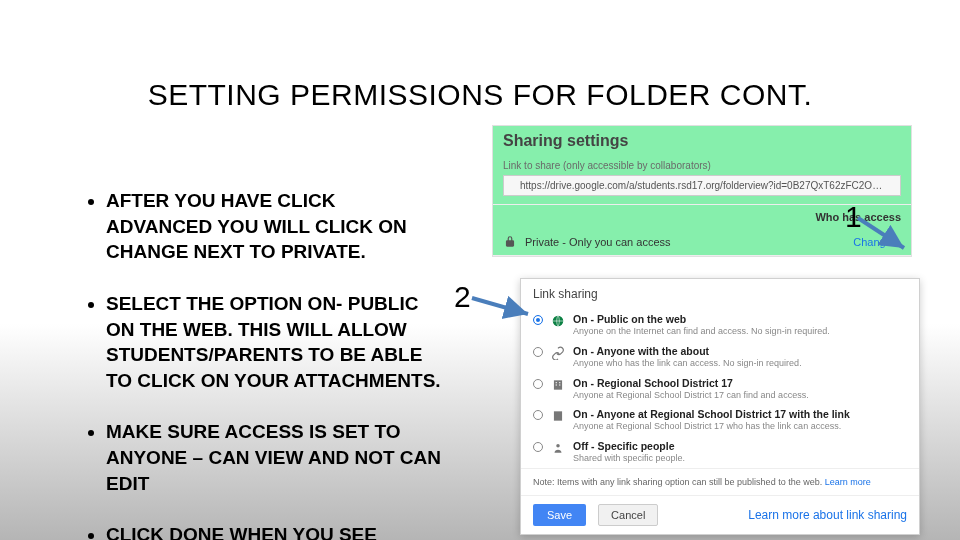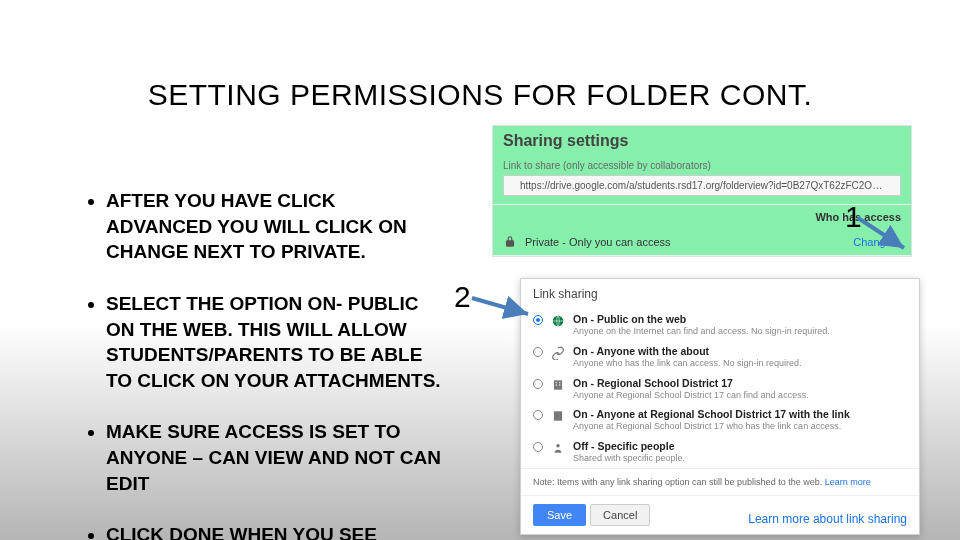--- a/index.html
+++ b/index.html
@@ -83,21 +83,21 @@
   .radio-circle {
     width:10px; height:10px; border:1px solid #888; border-radius:50%; margin-top:2px; flex:0 0 auto;
     background:#fff;
   }
   .radio-circle.on { border-color:#1a73e8; box-shadow: inset 0 0 0 2px #fff, inset 0 0 0 5px #1a73e8; }
   .radio-icon { width:14px; flex:0 0 auto; margin-top:1px;}
   .radio-text strong { color:#222; font-size:10.5px;}
   .radio-text .sub { color:#888; font-size:9px; line-height:1.2;}
   .dialog2-note { padding:8px 12px; font-size:9px; color:#666; border-top:1px solid #eee;}
   .dialog2-note a { color:#1a73e8;}
-  .dialog2-footer { padding:8px 12px; display:flex; gap:4px; align-items:flex-end; border-top:1px solid #eee;}
+  .dialog2-footer { padding:8px 12px; display:flex; gap:12px; align-items:center; border-top:1px solid #eee;}
   .btn-save {
     background:#4285f4; color:#fff; border:none; padding:5px 14px; font-size:11px; border-radius:2px;
   }
   .btn-cancel {
     background:#f1f1f1; color:#444; border:1px solid #ccc; padding:4px 12px; font-size:11px; border-radius:2px;
   }
   .footer-link { margin-left:auto; color:#1a73e8; font-size:12px;}
   
   .anno {
     position:absolute;

